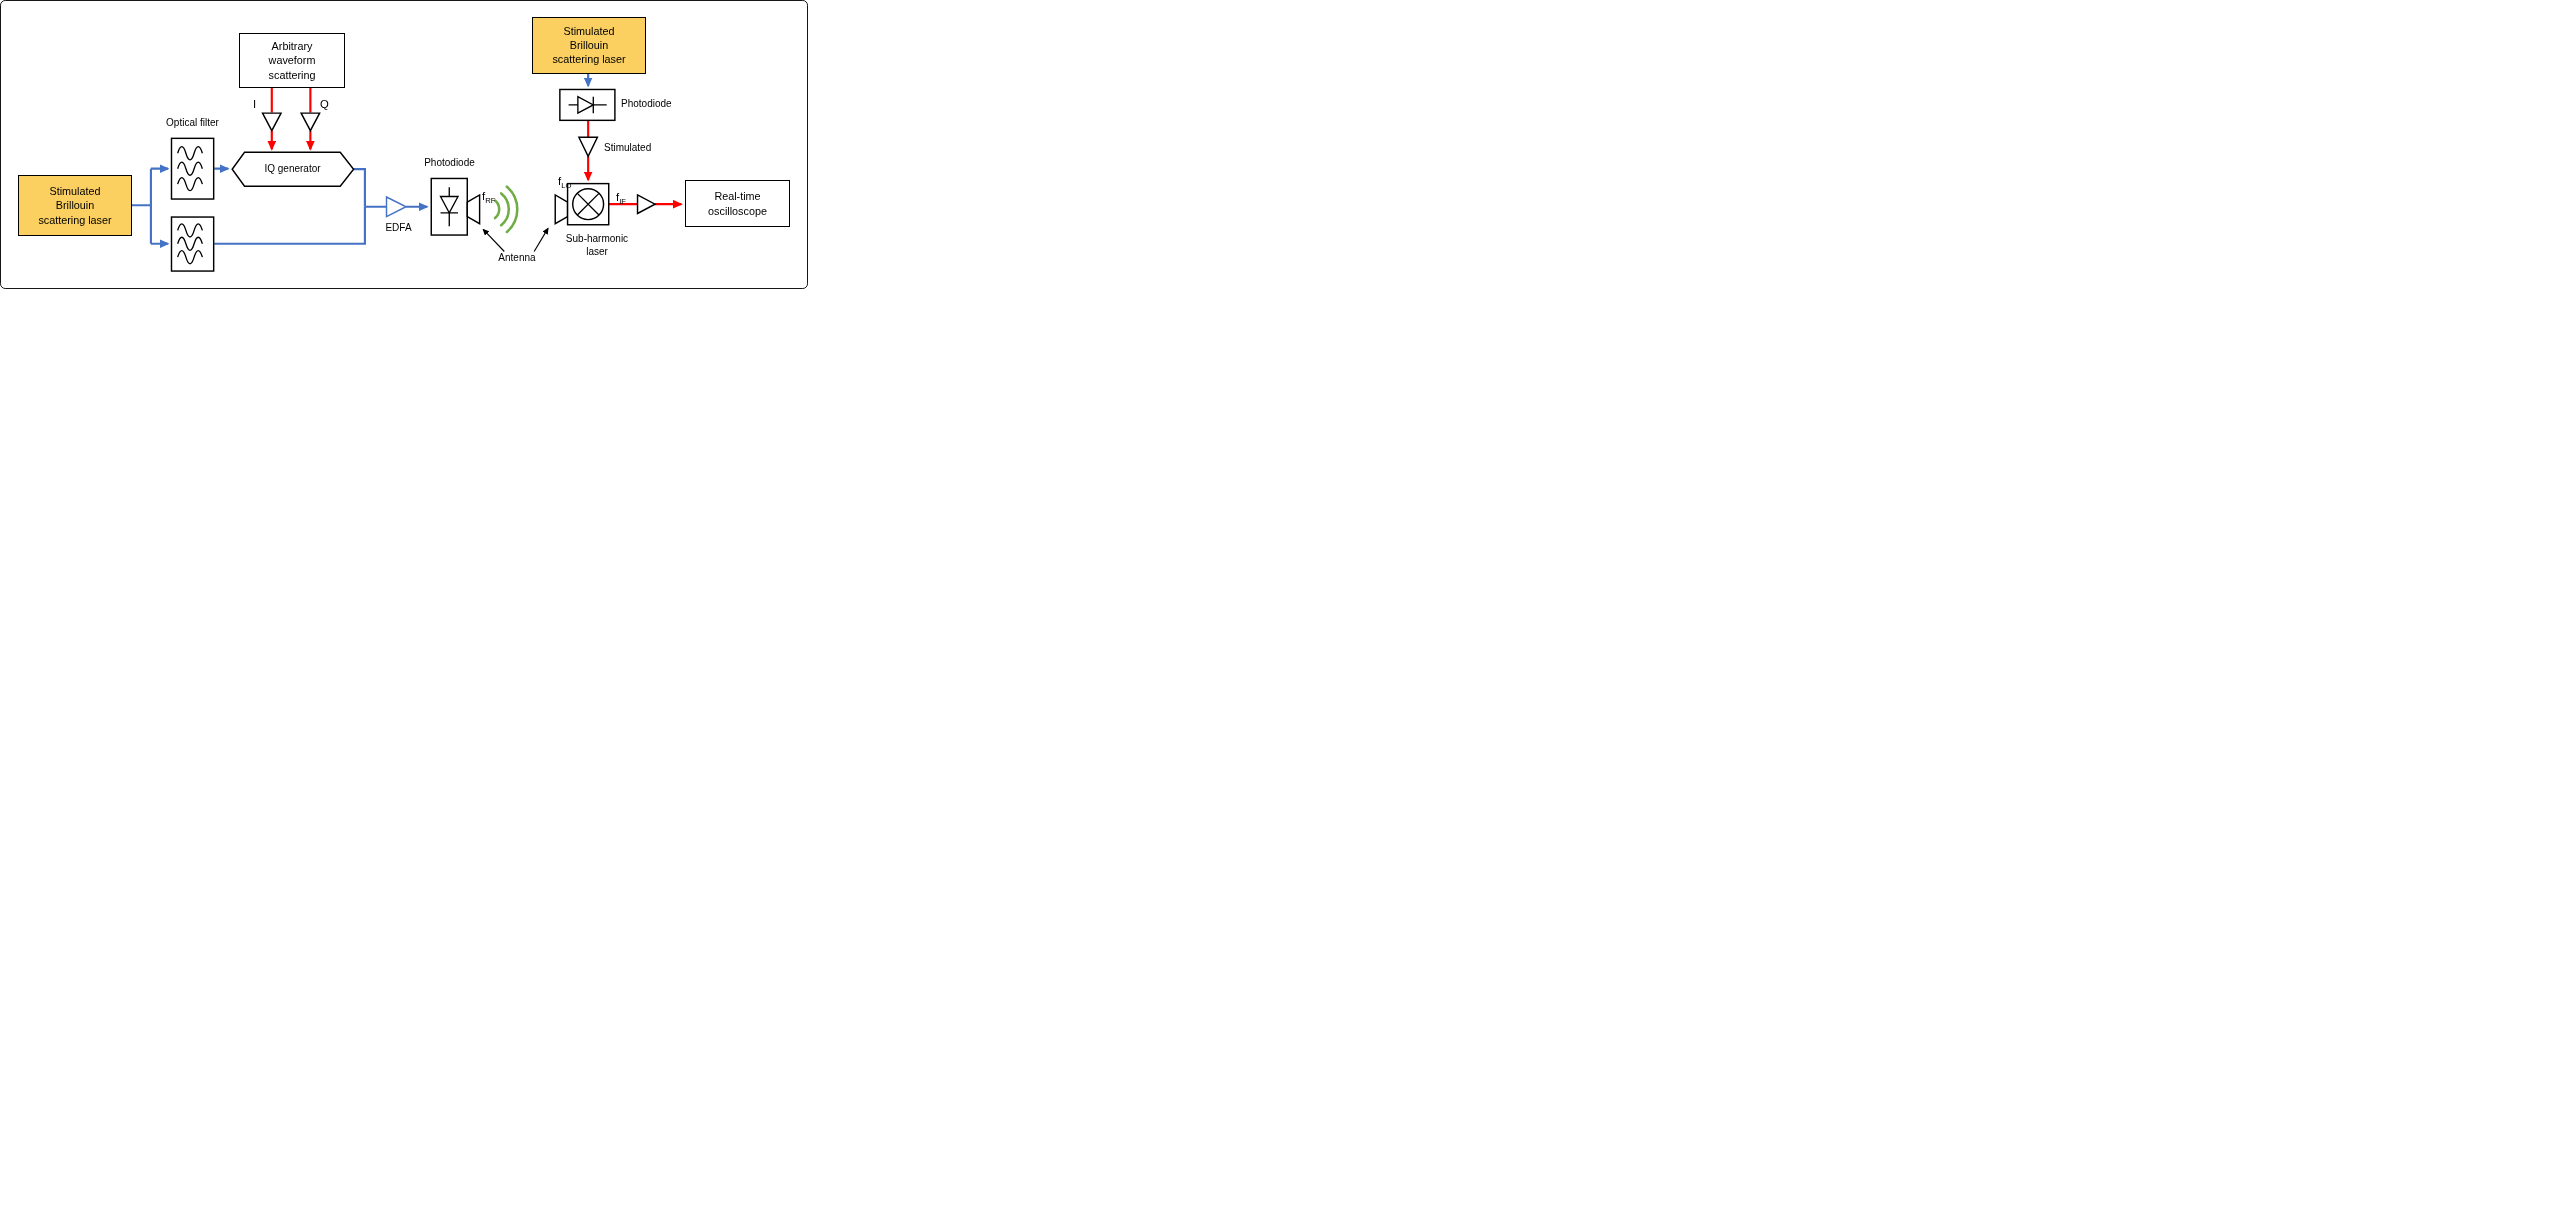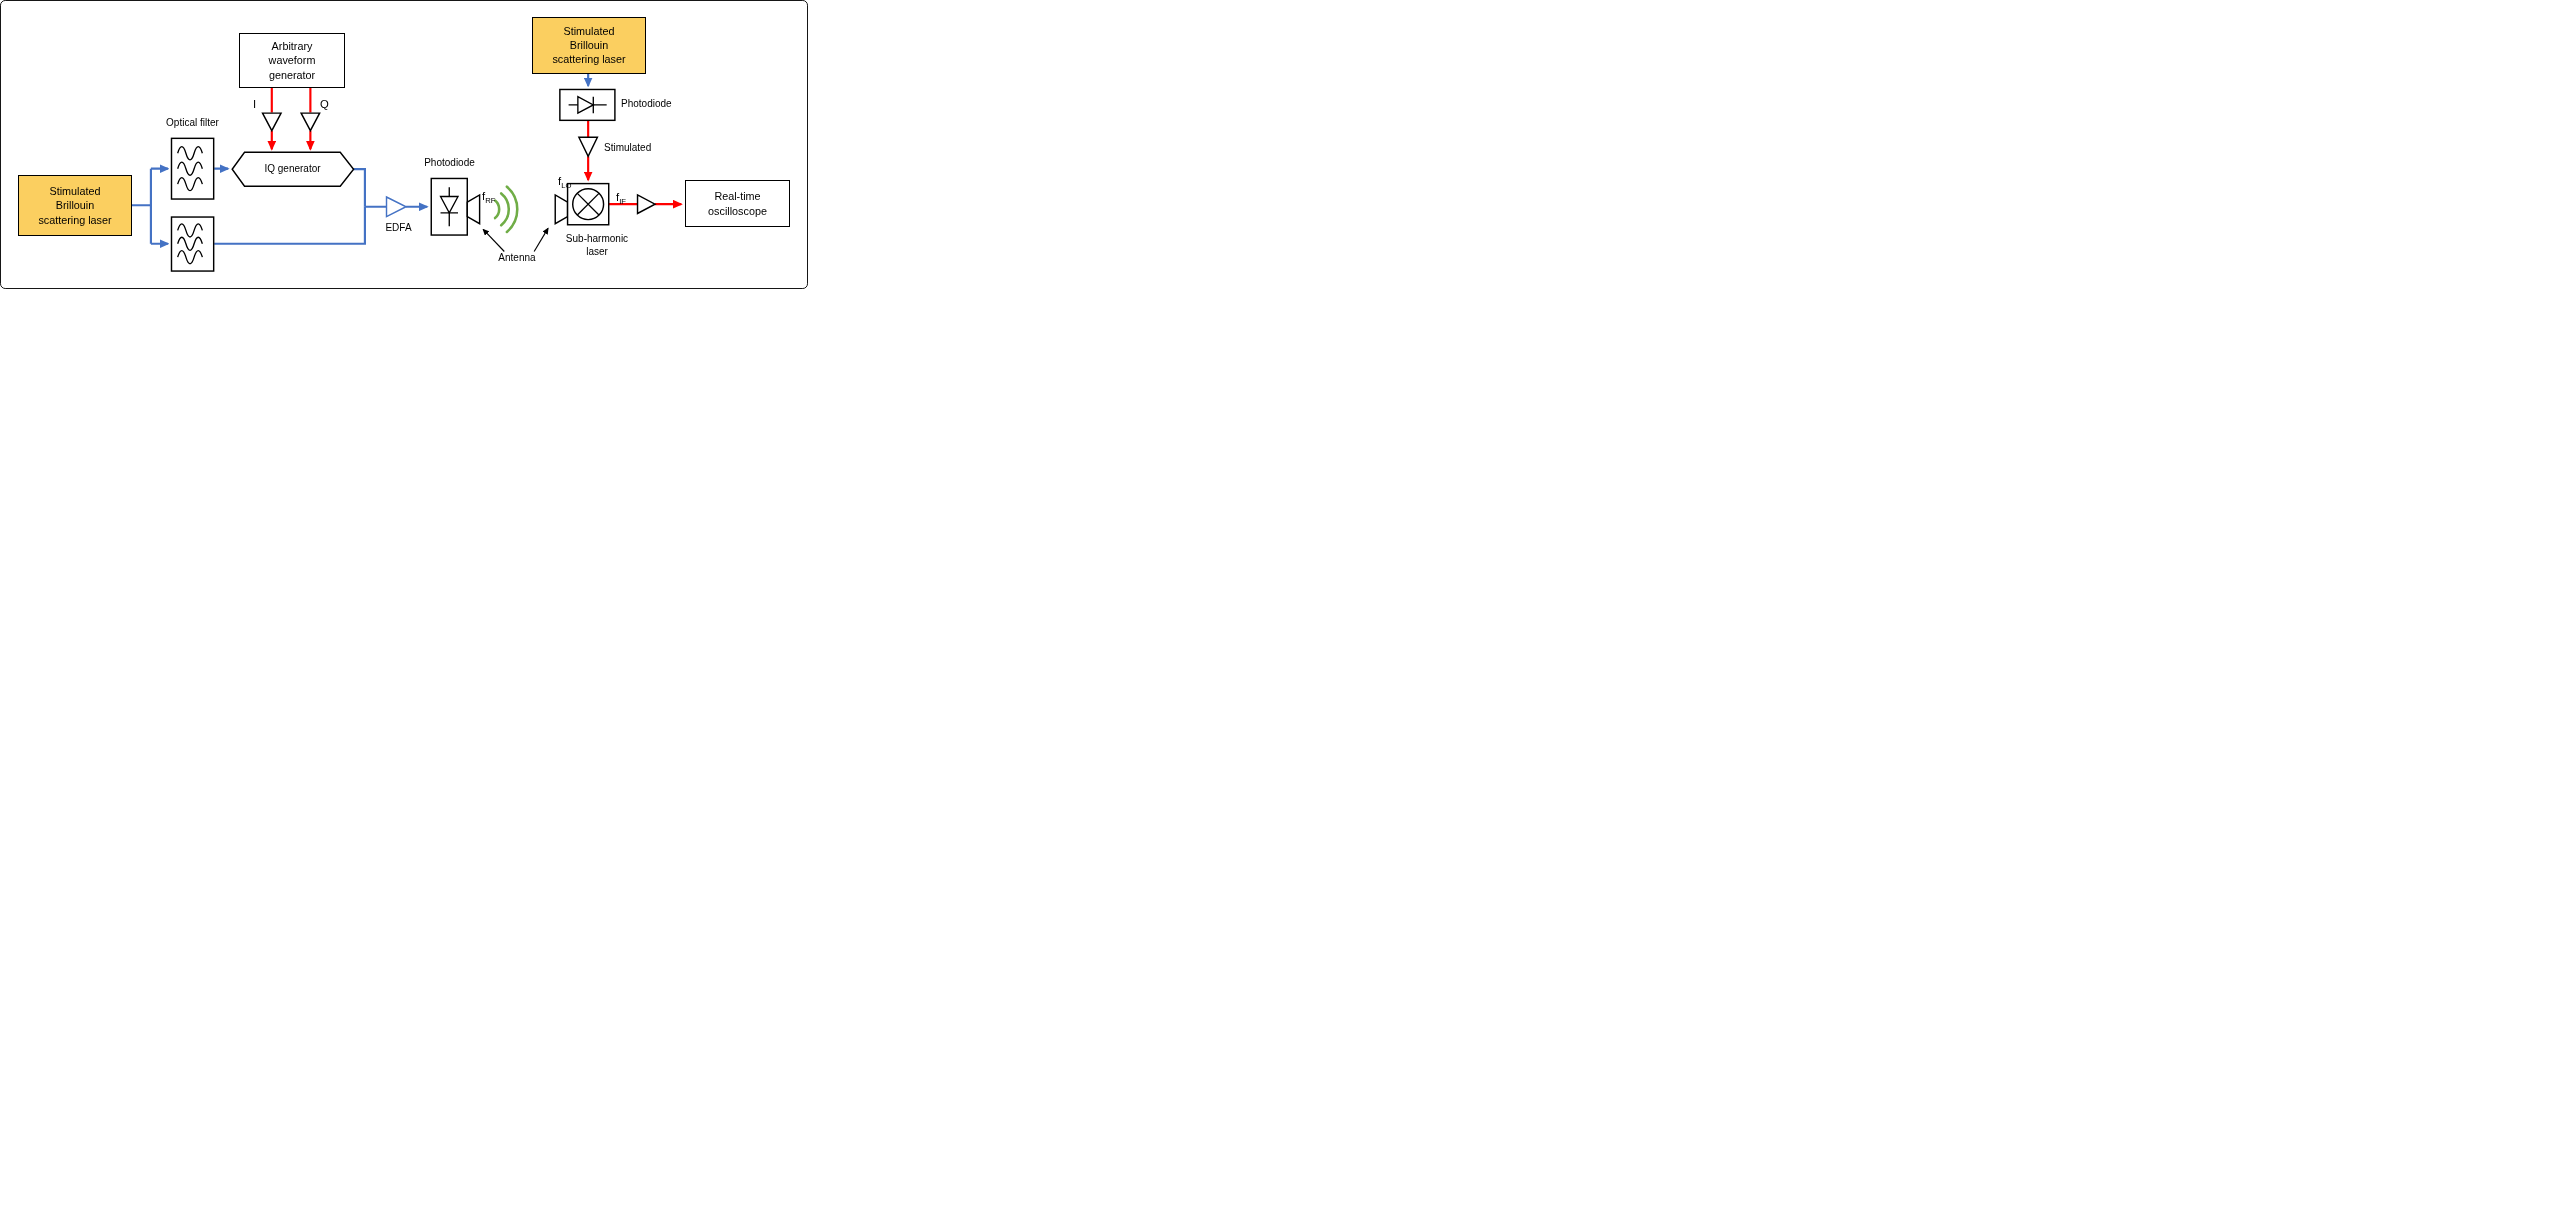--- a/index.html
+++ b/index.html
@@ -116,21 +116,21 @@
       <path d="M1035,487 L1062,442" marker-end="url(#ak)"></path>
     </g>
   </svg>
 
   <div class="node laser" style="left:17px;top:174px;width:114px;height:61px">Stimulated
 Brillouin
 scattering laser</div>
 
   <div class="node" style="left:238px;top:32px;width:106px;height:55px">Arbitrary
 waveform
-generator</div>
+scattering</div>
 
   <div class="node laser" style="left:531px;top:15.5px;width:114px;height:57px">Stimulated
 Brillouin
 scattering laser</div>
 
   <div class="node" style="left:684px;top:179px;width:105px;height:47px">Real-time
 oscilloscope</div>
 
   <div class="lbl center" style="left:236px;top:162px;width:111px">IQ generator</div>
 

